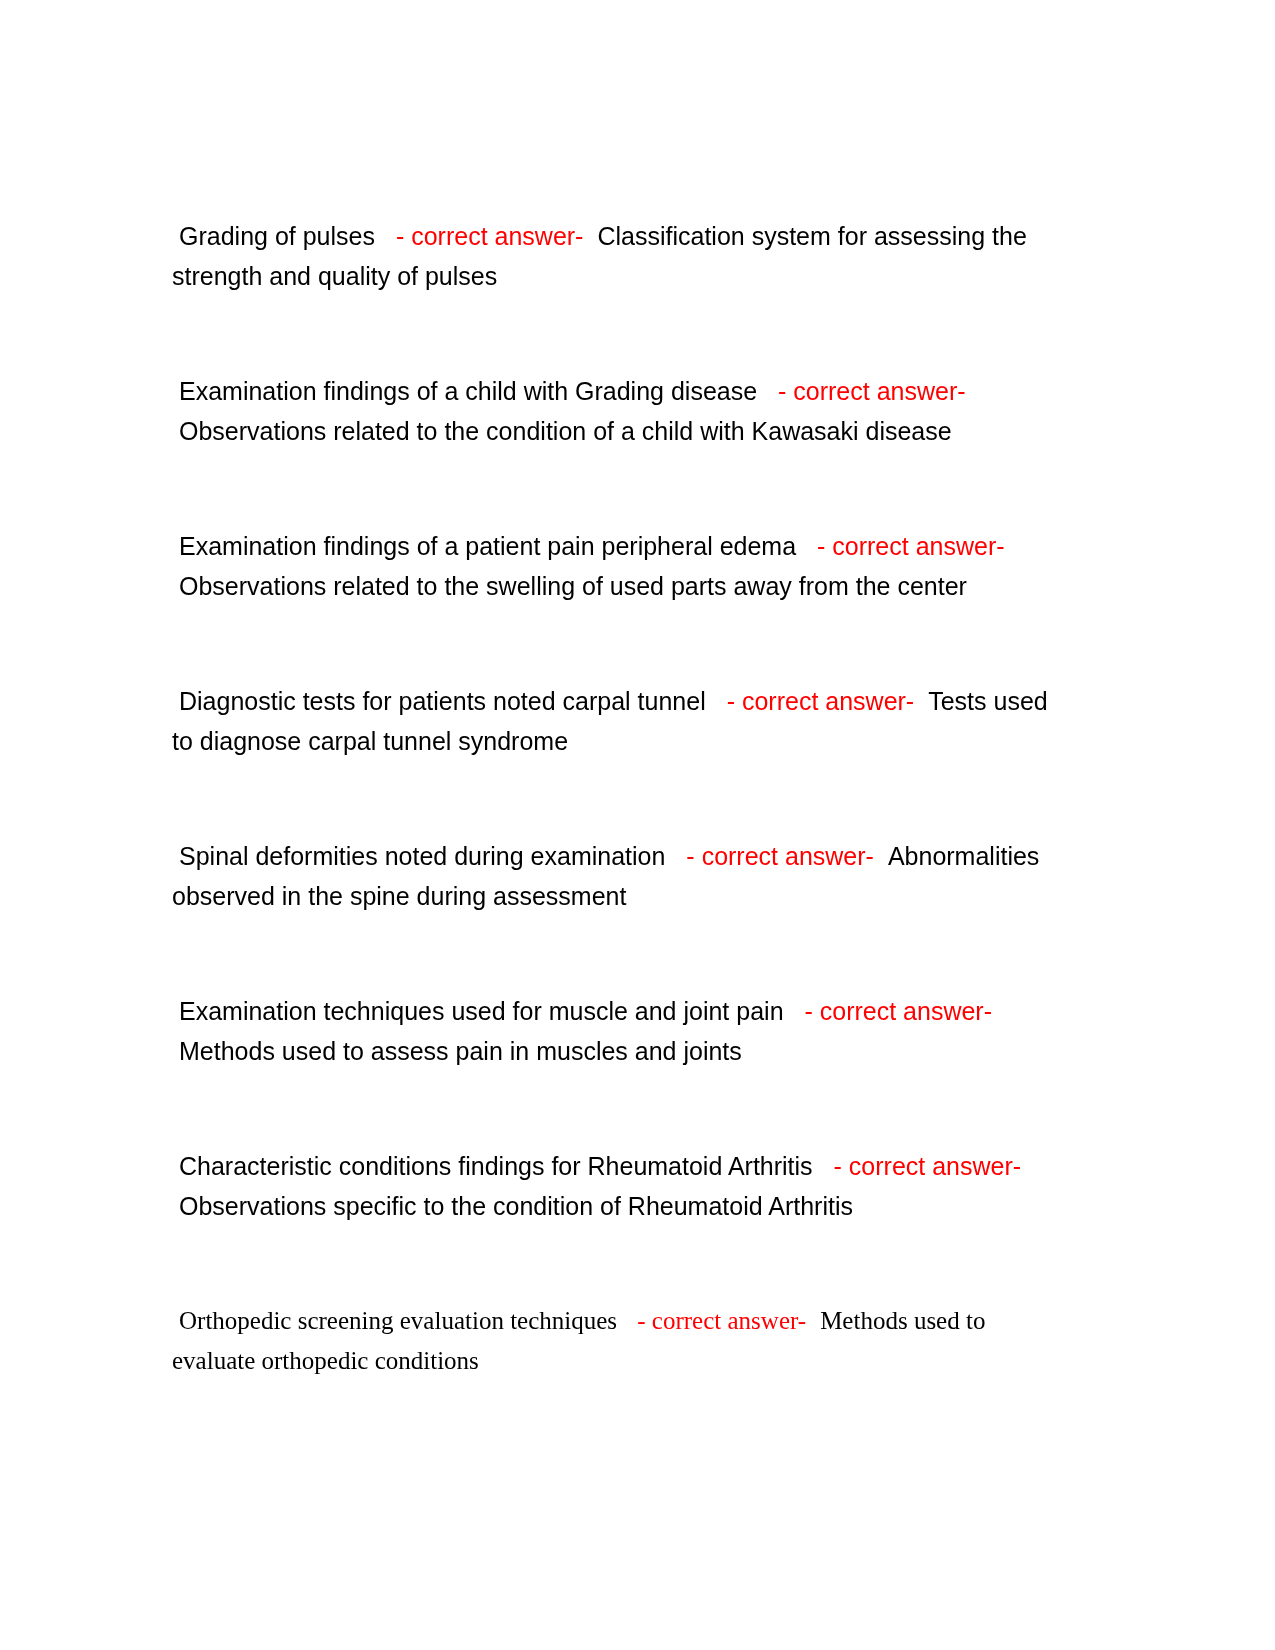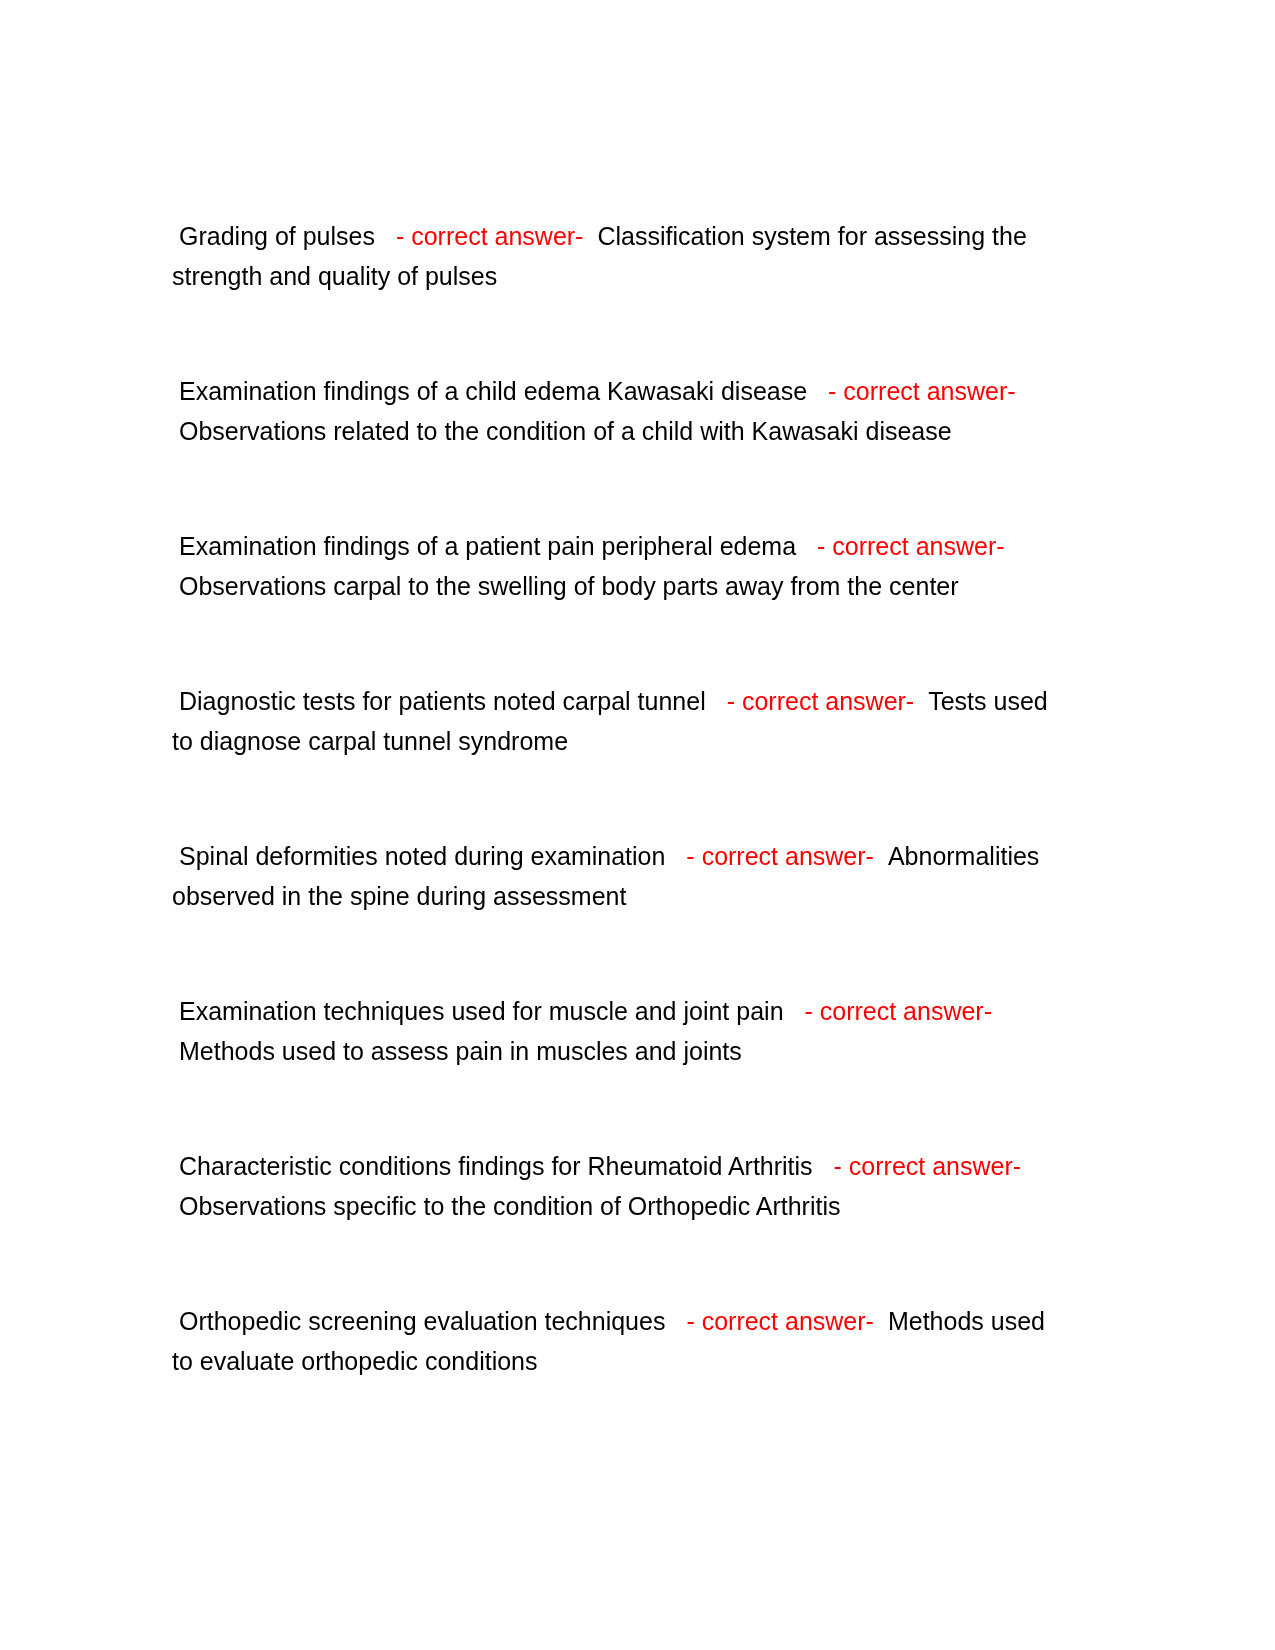--- a/index.html
+++ b/index.html
@@ -18,39 +18,39 @@
     top: 188px;
     width: 925px;
   }
   p.entry {
     font-size: 25px;
     line-height: 40px;
     color: #000000;
     margin: 0 0 61px 0;
     font-weight: 400;
   }
-  p.entry:last-child { margin-bottom: 11px; }
+  p.entry:last-child { margin-bottom: 11px; font-family: Liberation Serif, serif; }
   span.marker { color: #ff0000; }
 </style>
 </head>
 <body>
 
 <div class="page">
   <div class="content">
 
       <p class="entry"><span class="term">Grading of pulses </span><span class="marker">- correct answer-</span><span class="definition">Classification system for assessing the strength and quality of pulses</span></p>
 
-      <p class="entry"><span class="term">Examination findings of a child edema Kawasaki disease </span><span class="marker">- correct answer-</span><span class="definition">Observations related to the condition of a child with Kawasaki disease</span></p>
+      <p class="entry"><span class="term">Examination findings of a child with Grading disease </span><span class="marker">- correct answer-</span><span class="definition">Observations related to the condition of a child with Kawasaki disease</span></p>
 
-      <p class="entry"><span class="term">Examination findings of a patient pain peripheral edema </span><span class="marker">- correct answer-</span><span class="definition">Observations carpal to the swelling of body parts away from the center</span></p>
+      <p class="entry"><span class="term">Examination findings of a patient pain peripheral edema </span><span class="marker">- correct answer-</span><span class="definition">Observations related to the swelling of used parts away from the center</span></p>
 
 
       <p class="entry"><span class="term">Diagnostic tests for patients noted carpal tunnel </span><span class="marker">- correct answer-</span><span class="definition">Tests used to diagnose carpal tunnel syndrome</span></p>
 
       <p class="entry"><span class="term">Spinal deformities noted during examination </span><span class="marker">- correct answer-</span><span class="definition">Abnormalities observed in the spine during assessment</span></p>
 
       <p class="entry"><span class="term">Examination techniques used for muscle and joint pain </span><span class="marker">- correct answer-</span><span class="definition">Methods used to assess pain in muscles and joints</span></p>
 
-      <p class="entry"><span class="term">Characteristic conditions findings for Rheumatoid Arthritis </span><span class="marker">- correct answer-</span><span class="definition">Observations specific to the condition of Orthopedic Arthritis</span></p>
+      <p class="entry"><span class="term">Characteristic conditions findings for Rheumatoid Arthritis </span><span class="marker">- correct answer-</span><span class="definition">Observations specific to the condition of Rheumatoid Arthritis</span></p>
 
       <p class="entry"><span class="term">Orthopedic screening evaluation techniques </span><span class="marker">- correct answer-</span><span class="definition">Methods used to evaluate orthopedic conditions</span></p>
     </div>
 </div>
 
 </body></html>

